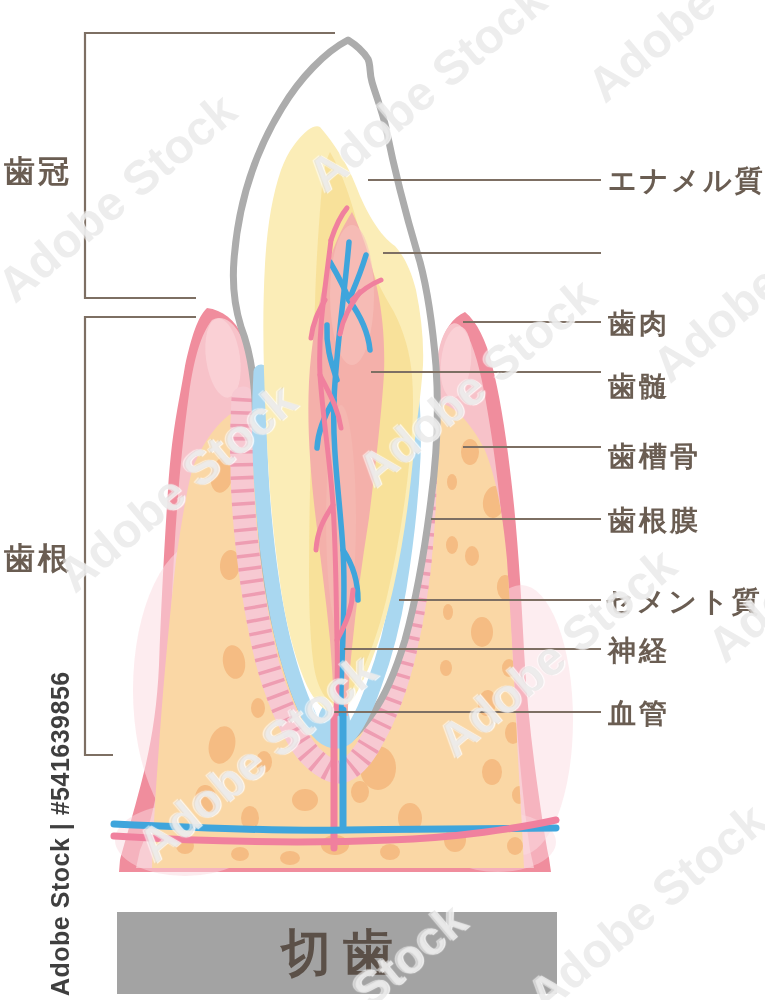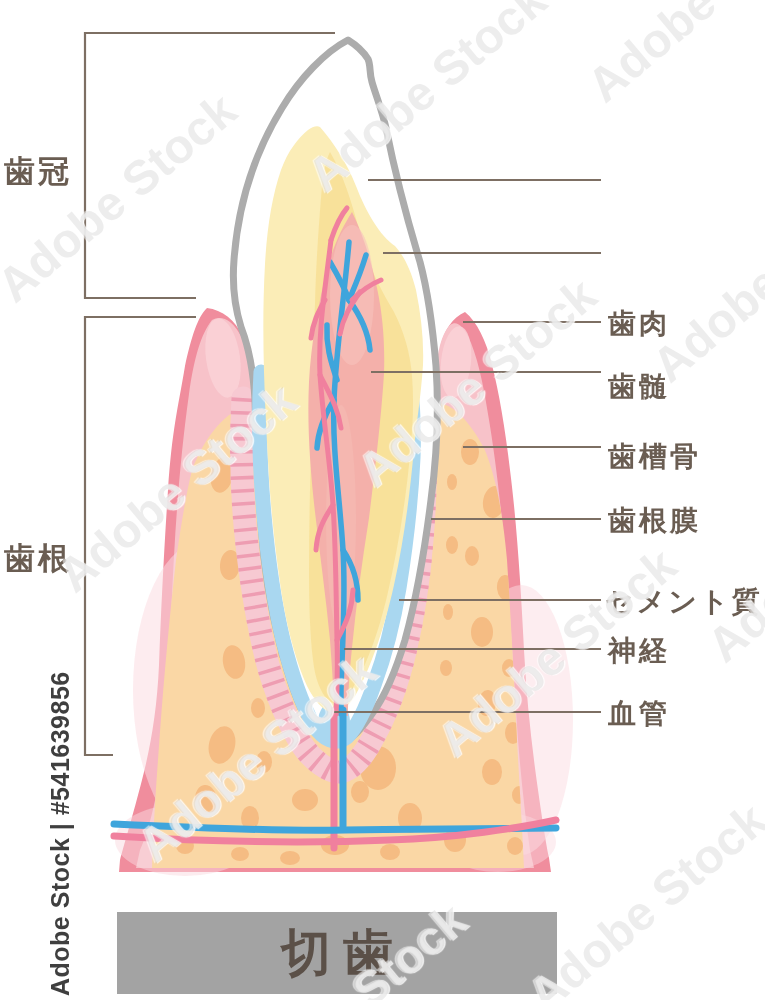--- a/index.html
+++ b/index.html
@@ -290,20 +290,21 @@
       <line x1="431" y1="519" x2="601" y2="519"></line>
       <line x1="399" y1="600" x2="601" y2="600"></line>
       <line x1="344" y1="649" x2="601" y2="649"></line>
       <line x1="334" y1="712" x2="601" y2="712"></line>
     </g>
   </svg>
 
   <div class="side-label left-label" style="left:4px;top:151px;">歯冠</div>
   <div class="side-label left-label" style="left:4px;top:538px;">歯根</div>
 
+  <div class="side-label right-label" style="left:608px;top:162px;">エナメル質</div>
   <div class="side-label right-label" style="left:608px;top:305px;">歯肉</div>
   <div class="side-label right-label" style="left:608px;top:368px;">歯髄</div>
   <div class="side-label right-label" style="left:608px;top:438px;">歯槽骨</div>
   <div class="side-label right-label" style="left:605px;top:583px;">セメント質</div>
   <div class="side-label right-label" style="left:608px;top:502px;">歯根膜</div>
   <div class="side-label right-label" style="left:608px;top:632px;">神経</div>
   <div class="side-label right-label" style="left:608px;top:695px;">血管</div>
 
   <div class="banner">
     <div class="banner-title">切歯</div>

